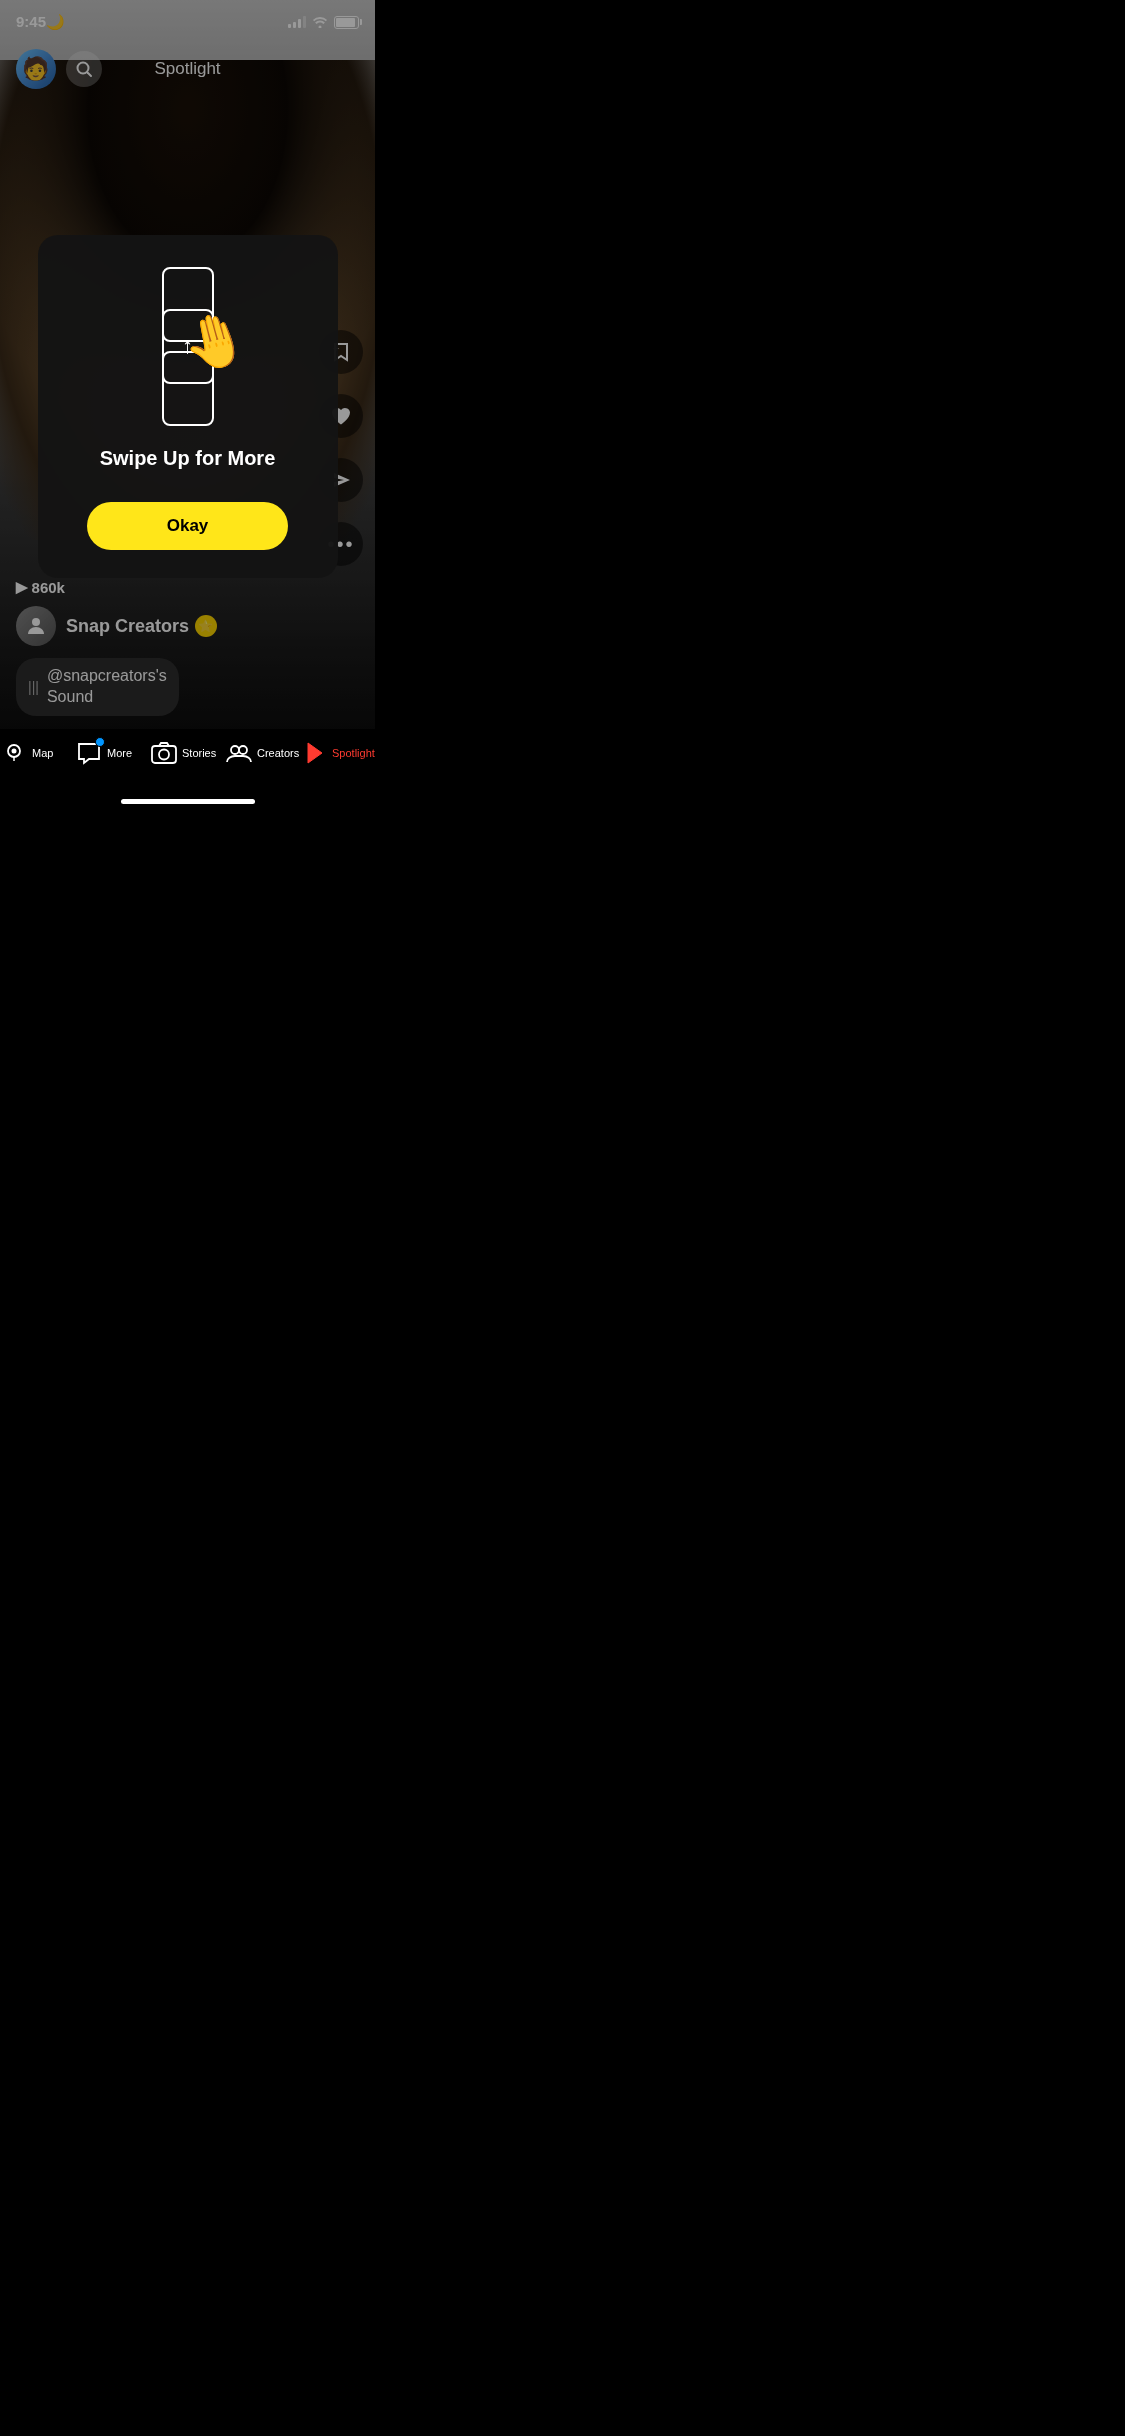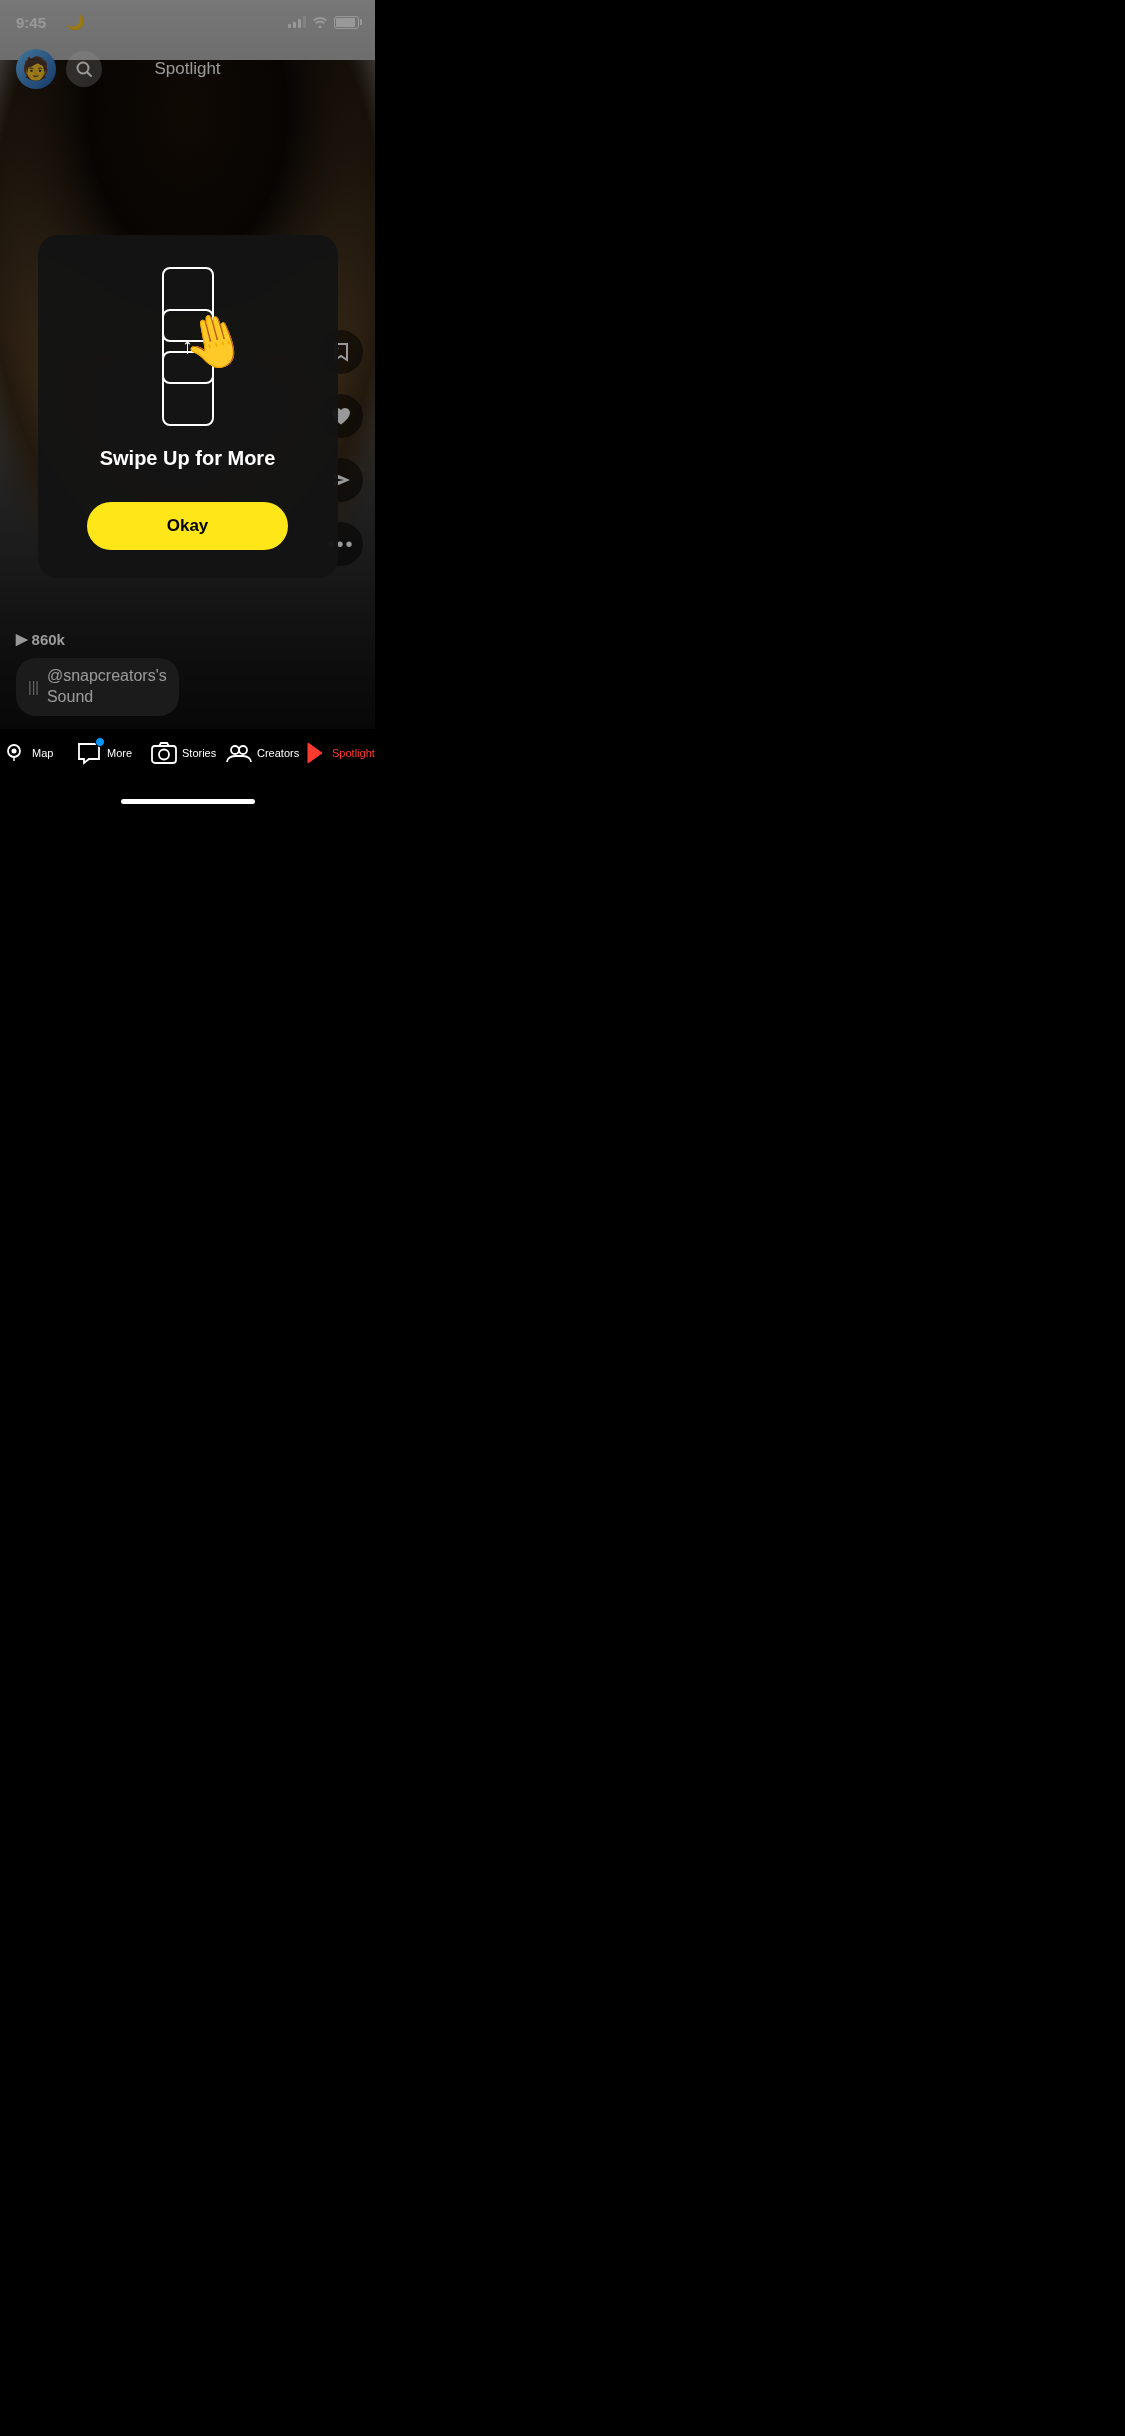--- a/index.html
+++ b/index.html
@@ -51,22 +51,22 @@
       justify-content: space-between;
       padding: 0 16px;
       z-index: 100;
     }
 
     .status-time {
       color: #fff;
       font-size: 15px;
       font-weight: 600;
       display: flex;
-      align-items: center;
-      gap: 20px;
+      align-items: flex-start;
+      gap: 0;
     }
 
     .status-icons {
       display: flex;
       align-items: center;
       gap: 6px;
     }
 
     .signal-bars {
       display: flex;
@@ -495,20 +495,32 @@
   <div class="action-btn">
     <span style="color:white;font-size:20px;letter-spacing:2px;">•••</span>
   </div>
 </div>
 
 <div class="bottom-content">
   <div class="view-count">
     <span>▶</span>
     <span>860k</span>
   </div>
+  <div class="creator-row">
+    <div class="creator-avatar">
+      <svg width="24" height="24" viewBox="0 0 24 24" fill="white">
+        <circle cx="12" cy="8" r="4"></circle>
+        <path d="M4 20c0-4 3.6-7 8-7s8 3 8 7"></path>
+      </svg>
+    </div>
+    <div class="creator-name">
+      <span>Snap Creators</span>
+      <div class="verified-badge">⭐</div>
+    </div>
+  </div>
   <div class="sound-tag">
     <span class="sound-tag-icon">|||</span>
     <span class="sound-tag-text">@snapcreators's<br>Sound</span>
   </div>
 </div>
 
 <div class="modal-backdrop">
   <div class="modal">
 
     <div class="swipe-icon-container">

